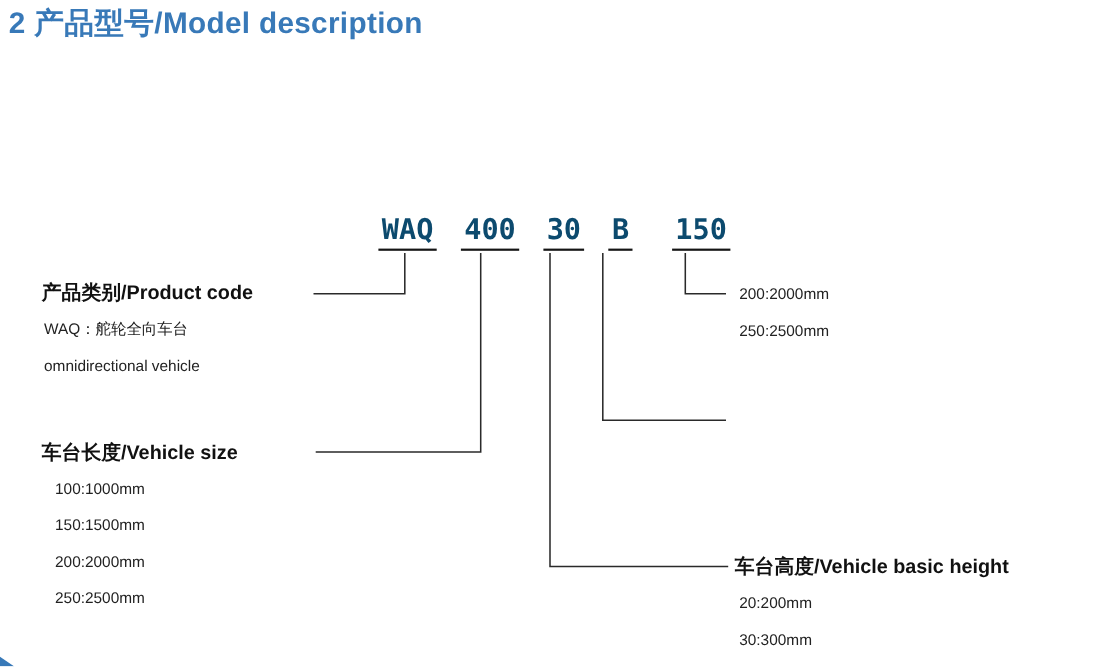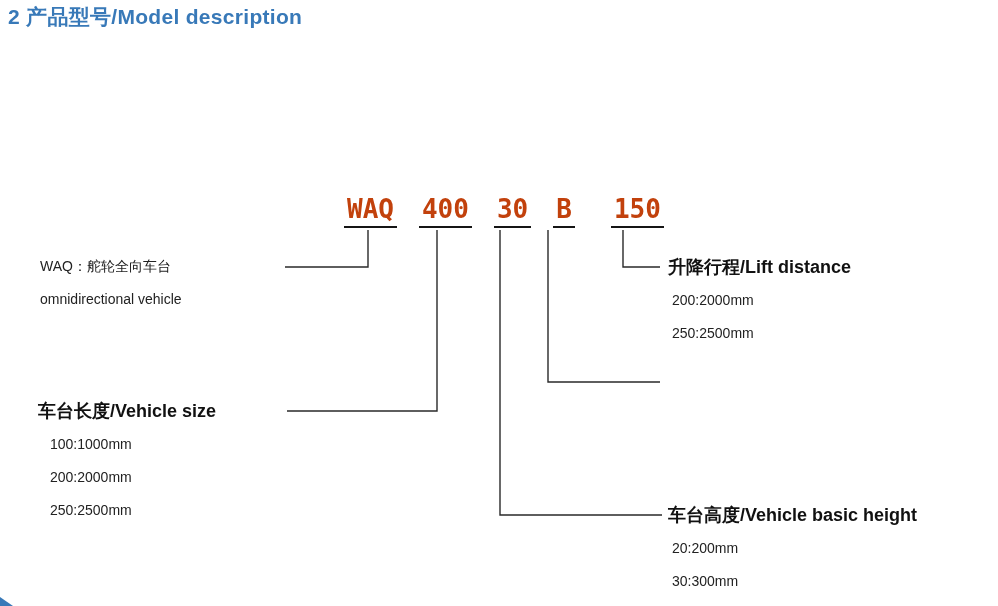--- a/index.html
+++ b/index.html
@@ -10,35 +10,35 @@
     background: #ffffff;
     font-family: "Liberation Sans", sans-serif;
     color: #1c1c1c;
     overflow: hidden;
   }
 
   .section-title {
     position: absolute;
     left: 8px;
     top: 3px;
-    font-size: 21px;
+    font-size: 27px;
     font-weight: bold;
     letter-spacing: 0.3px;
   }
 
   .model-code {
     position: absolute;
     left: 344px;
     top: 193px;
     display: flex;
     gap: 22px;
     font-family: "DejaVu Sans Mono", monospace;
     font-size: 26px;
     font-weight: bold;
-    color: #c2410c;
+    color: #0c4a6e;
     line-height: 32px;
   }
   .model-code .seg {
     border-bottom: 2.5px solid #151515;
     padding: 0 3px 1px 3px;
   }
   .model-code .seg-150 { margin-left: 14px; }
 
   .connectors {
     position: absolute;
@@ -103,33 +103,34 @@
 
   <svg class="connectors" viewBox="0 0 998 606" xmlns="http://www.w3.org/2000/svg" aria-hidden="true">
     <polyline points="368,230 368,267 285,267"></polyline>
     <polyline points="437,230 437,411 287,411"></polyline>
     <polyline points="500,230 500,515 662,515"></polyline>
     <polyline points="548,230 548,382 660,382"></polyline>
     <polyline points="623,230 623,267 660,267"></polyline>
   </svg>
 
   <div class="legend-block block-product-code">
+    <div class="heading">产品类别/Product code</div>
     <div class="line">WAQ：舵轮全向车台</div>
     <div class="line">omnidirectional vehicle</div>
   </div>
 
   <div class="legend-block block-vehicle-size">
     <div class="heading">车台长度/Vehicle size</div>
     <div class="line">100:1000mm</div>
+    <div class="line">150:1500mm</div>
     <div class="line">200:2000mm</div>
     <div class="line">250:2500mm</div>
   </div>
 
   <div class="legend-block block-lift-distance">
-    <div class="heading">升降行程/Lift distance</div>
     <div class="line">200:2000mm</div>
     <div class="line">250:2500mm</div>
   </div>
 
 
   <div class="legend-block block-vehicle-height">
     <div class="heading">车台高度/Vehicle basic height</div>
     <div class="line">20:200mm</div>
     <div class="line">30:300mm</div>
   </div>

